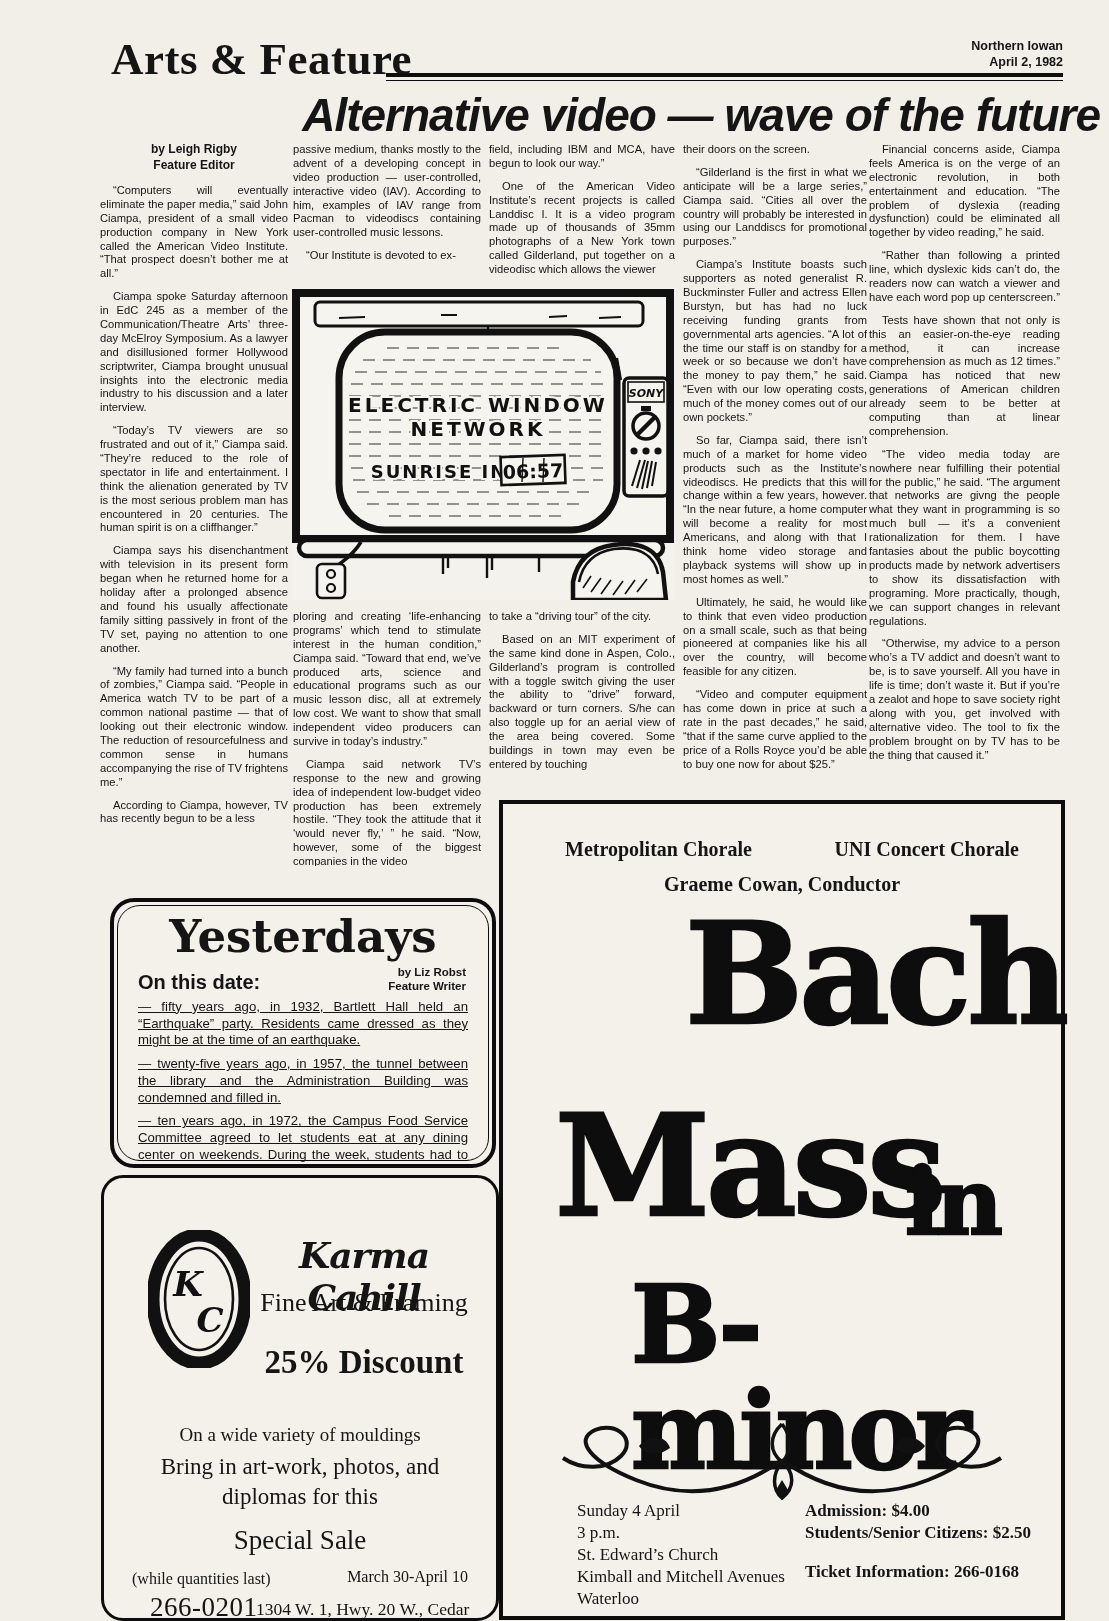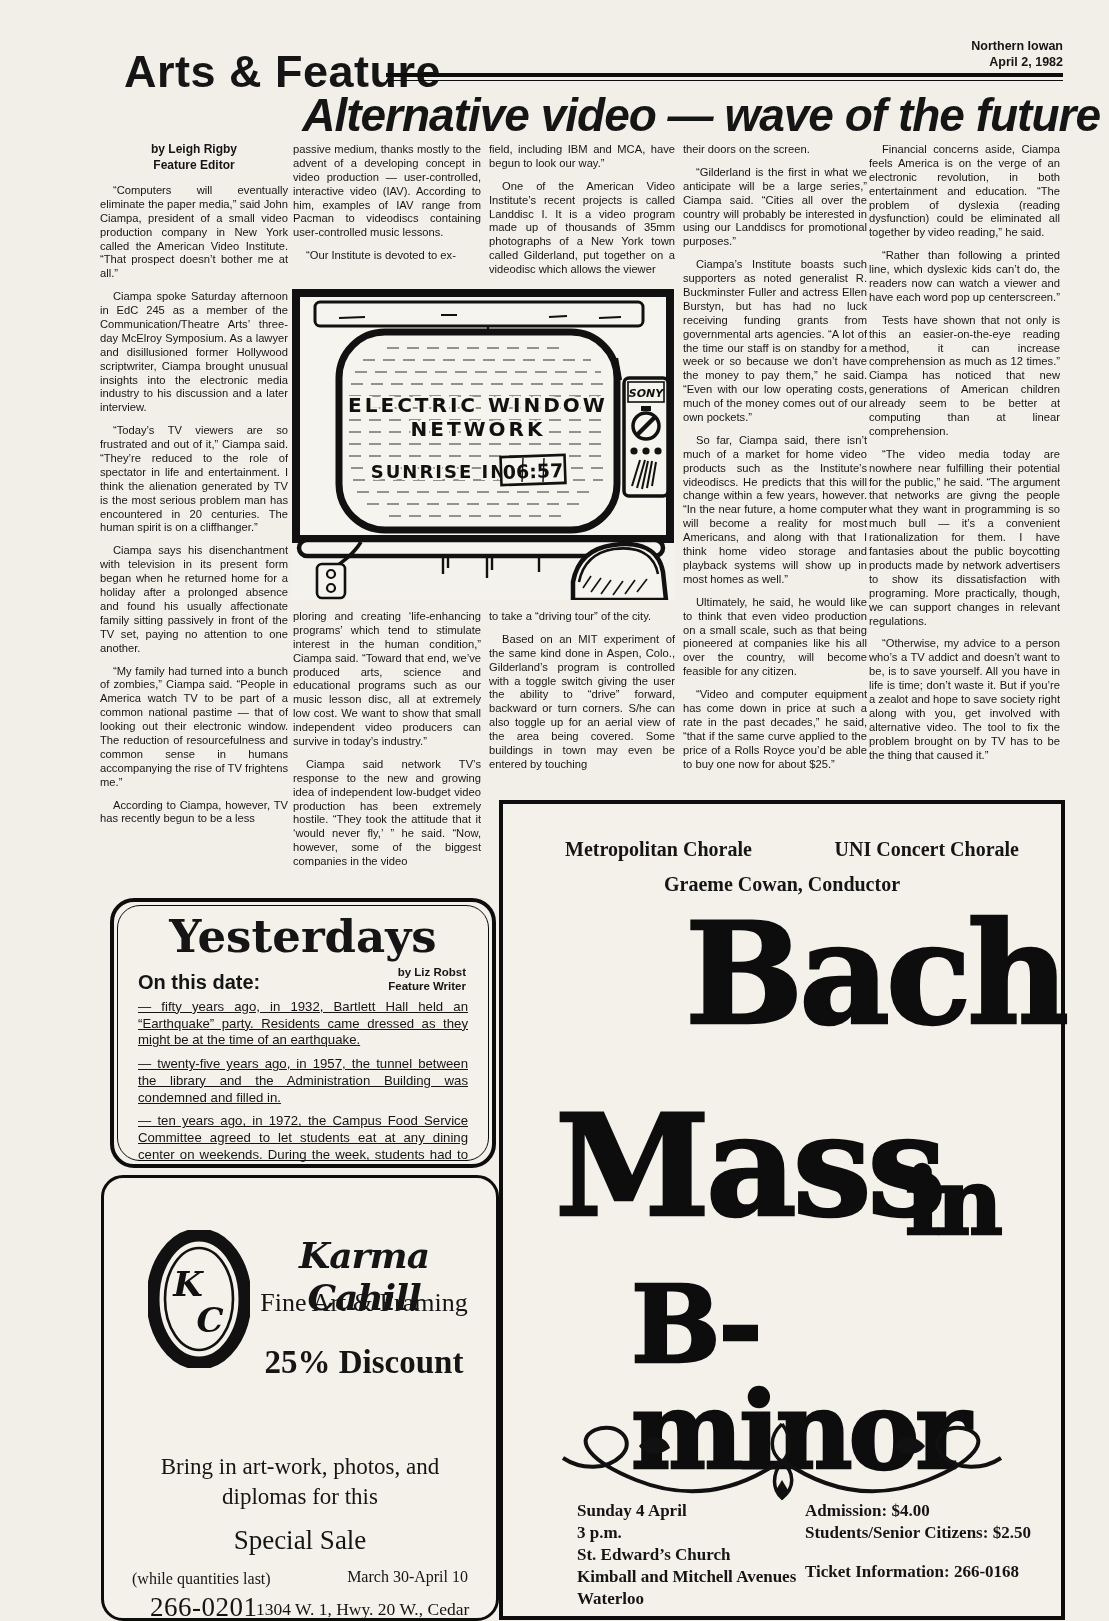--- a/index.html
+++ b/index.html
@@ -3,22 +3,22 @@
 <meta charset="utf-8">
 <style>
   html,body{margin:0;padding:0;background:#d8d6d0;}
   .page{
     position:relative; width:1109px; height:1621px; margin:0 auto;
     background:#f1efe8; color:#151515; overflow:hidden;
     font-family:"Liberation Sans", sans-serif;
   }
   
   .section-title{
-    position:absolute; left:108px; top:30px; margin:16px;
-    font-family:Liberation Sans, sans-serif; font-weight:700; font-size:45px; letter-spacing:0.5px;
+    position:absolute; left:108px; top:30px; margin:3px;
+    font-family:Liberation Serif, serif; font-weight:700; font-size:45px; letter-spacing:0.5px;
   }
   .masthead-rule{
     position:absolute; left:386px; top:73px; width:677px; height:3px;
     border-top:4px solid #0d0d0d; border-bottom:1px solid #0d0d0d;
   }
   .paper-info{
     position:absolute; right:46px; top:38px; text-align:right;
     font-size:12.5px; font-weight:bold; line-height:1.3;
   }
   .headline{
@@ -90,21 +90,21 @@
   .b-conductor{text-align:center; margin-top:12px; font-size:20px; font-weight:bold;}
   .blackletter{
     position:absolute; margin:0; font-family:"DejaVu Serif", serif; font-weight:bold;
     letter-spacing:-4px; color:#0d0d0d; -webkit-text-stroke:2.5px #0d0d0d; line-height:1;
   }
   .b-word1{left:182px; top:100px; font-size:140px;}
   .b-word2{left:52px;  top:292px; font-size:140px;}
   .b-word3{left:402px; top:352px; font-size:92px;}
   .b-word4{left:128px; top:468px; font-size:106px;}
   .b-flourish{position:absolute; left:28px; top:612px; width:502px; height:88px;}
-  .b-when{position:absolute; left:74px; top:696px; width:230px; font-size:17px; font-weight:bold; line-height:1.3;}
+  .b-when{position:absolute; left:74px; top:696px; width:230px; font-size:17px; font-weight:normal; line-height:1.3;}
   .b-when p{margin:0;}
   .b-prices{position:absolute; left:302px; top:696px; width:250px; font-size:17px; font-weight:bold; line-height:1.3;}
   .b-tickets{position:absolute; left:302px; top:758px; width:250px; font-size:17px; font-weight:bold;}
 </style>
 </head>
 <body>
 
 <div class="page">
 
   <h1 class="section-title">Arts &amp; Feature</h1>
@@ -280,20 +280,21 @@
   <div class="karma">
     <svg class="monogram" viewBox="0 0 102 138">
       <ellipse cx="51" cy="69" rx="46" ry="64" fill="none" stroke="#111" stroke-width="13"></ellipse>
       <ellipse cx="51" cy="69" rx="34" ry="51" fill="none" stroke="#111" stroke-width="2.6"></ellipse>
       <text x="40" y="66" text-anchor="middle" font-family="DejaVu Serif, serif" font-style="italic" font-weight="bold" font-size="34" fill="#111">K</text>
       <text x="62" y="102" text-anchor="middle" font-family="DejaVu Serif, serif" font-style="italic" font-weight="bold" font-size="34" fill="#111">C</text>
     </svg>
     <div class="k-name">Karma Cahill</div>
     <div class="k-tagline">Fine Art &amp; Framing</div>
     <div class="k-discount">25% Discount</div>
+    <div class="k-line1">On a wide variety of mouldings</div>
     <div class="k-line2">Bring in art-work, photos, and</div>
     <div class="k-line3">diplomas for this</div>
     <div class="k-sale">Special Sale</div>
     <div class="k-qty">(while quantities last)</div>
     <div class="k-dates">March 30-April 10</div>
     <div class="k-phone">266-0201</div>
     <div class="k-address">1304 W. 1, Hwy. 20 W., Cedar Falls</div>
   </div>
 
   <div class="bach">

